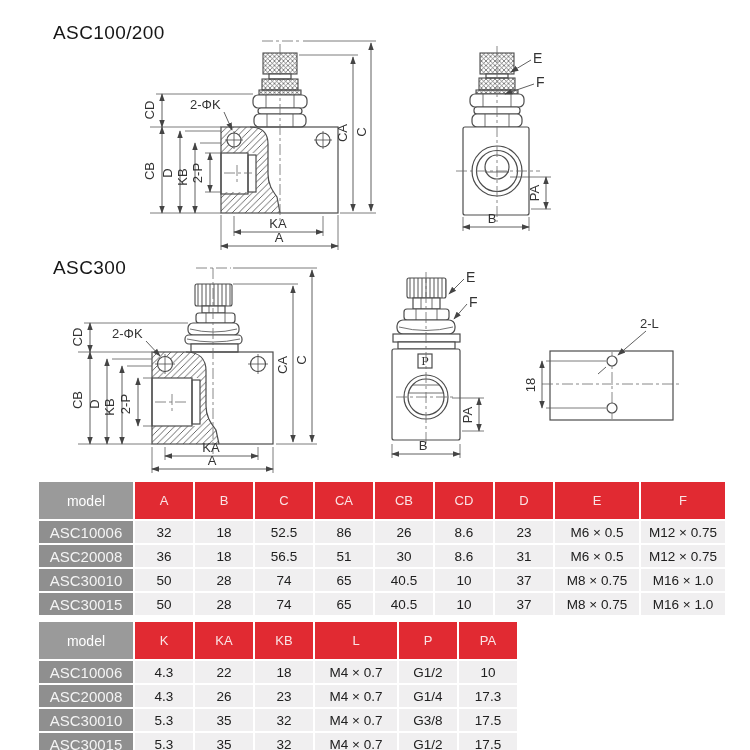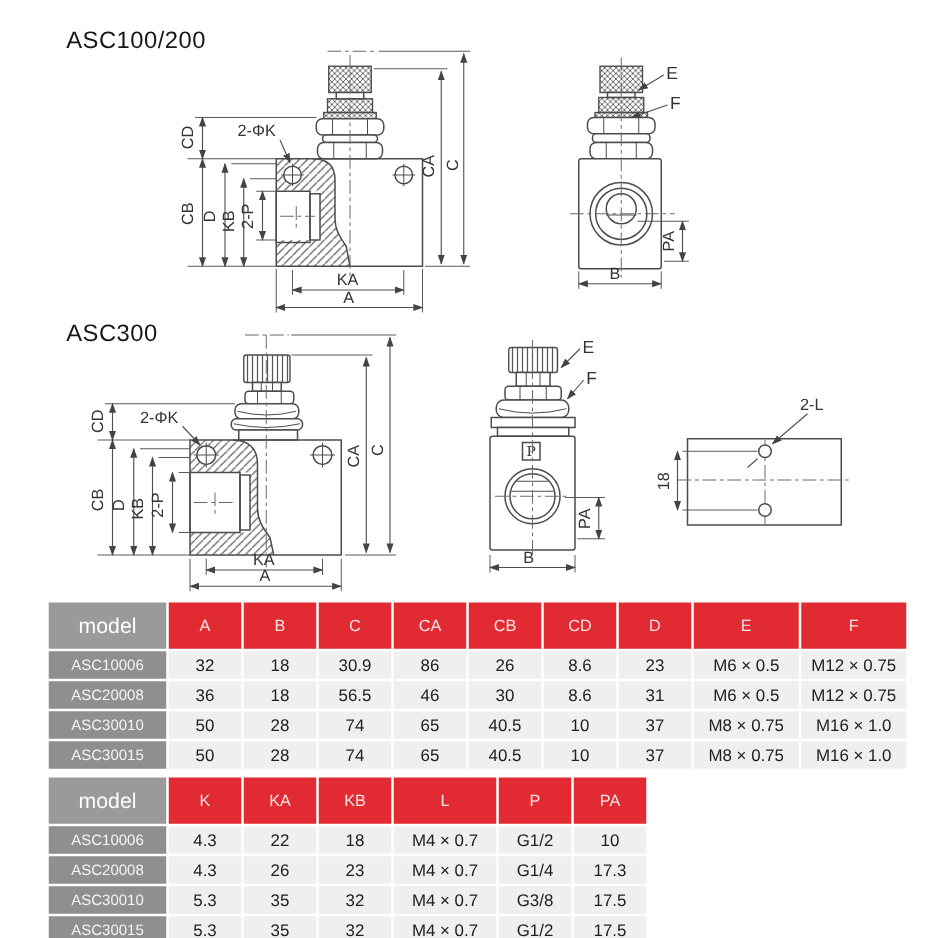--- a/index.html
+++ b/index.html
@@ -23,23 +23,23 @@
   .dt{font-family:"Liberation Sans",sans-serif;font-size:13px;fill:#333;}
   .dt2{font-family:"Liberation Sans",sans-serif;font-size:14px;fill:#333;}
   .pglyph{font-family:"DejaVu Serif",serif;font-size:11px;fill:#333;}
 
   
   .dim-table{position:absolute;display:grid;gap:2px;background:#fff;}
   .tbl1{left:39px;top:466px;grid-template-columns:94px repeat(7,58px) 84px 84px;}
   .tbl2{left:39px;top:606px;grid-template-columns:94px repeat(3,58px) 82px 58px 58px;}
   .cell{display:flex;align-items:center;justify-content:center;white-space:nowrap;}
   .th{background:var(--red,#e12a32);color:#fae3e4;font-size:13px;height:37px;}
-  .th.model{background:var(--hgray,#9a9a9a);color:#fff;font-size:17px;}
+  .th.model{background:var(--hgray,#9a9a9a);color:#fff;font-size:14px;}
   .td{background:var(--cellbg,#f0eff0);color:#202020;font-size:13.5px;height:22px;}
-  .td.model{background:var(--mgray,#8f8f8f);color:#f4f4f4;font-size:12px;}
+  .td.model{background:var(--mgray,#8f8f8f);color:#f4f4f4;font-size:15px;}
 </style>
 </head>
 <body>
 
 <div class="page">
 
   <div class="sec-title t1">ASC100/200</div>
   <div class="sec-title t2">ASC300</div>
 
   <svg class="drawings" width="750" height="462" viewBox="0 0 750 462">
@@ -305,32 +305,32 @@
       <div class="cell th">C</div>
       <div class="cell th">CA</div>
       <div class="cell th">CB</div>
       <div class="cell th">CD</div>
       <div class="cell th">D</div>
       <div class="cell th">E</div>
       <div class="cell th">F</div>
       <div class="cell td model">ASC10006</div>
       <div class="cell td">32</div>
       <div class="cell td">18</div>
-      <div class="cell td">30.9</div>
+      <div class="cell td">52.5</div>
       <div class="cell td">86</div>
       <div class="cell td">26</div>
       <div class="cell td">8.6</div>
       <div class="cell td">23</div>
       <div class="cell td">M6 × 0.5</div>
       <div class="cell td">M12 × 0.75</div>
       <div class="cell td model">ASC20008</div>
       <div class="cell td">36</div>
       <div class="cell td">18</div>
       <div class="cell td">56.5</div>
-      <div class="cell td">46</div>
+      <div class="cell td">51</div>
       <div class="cell td">30</div>
       <div class="cell td">8.6</div>
       <div class="cell td">31</div>
       <div class="cell td">M6 × 0.5</div>
       <div class="cell td">M12 × 0.75</div>
       <div class="cell td model">ASC30010</div>
       <div class="cell td">50</div>
       <div class="cell td">28</div>
       <div class="cell td">74</div>
       <div class="cell td">65</div>

